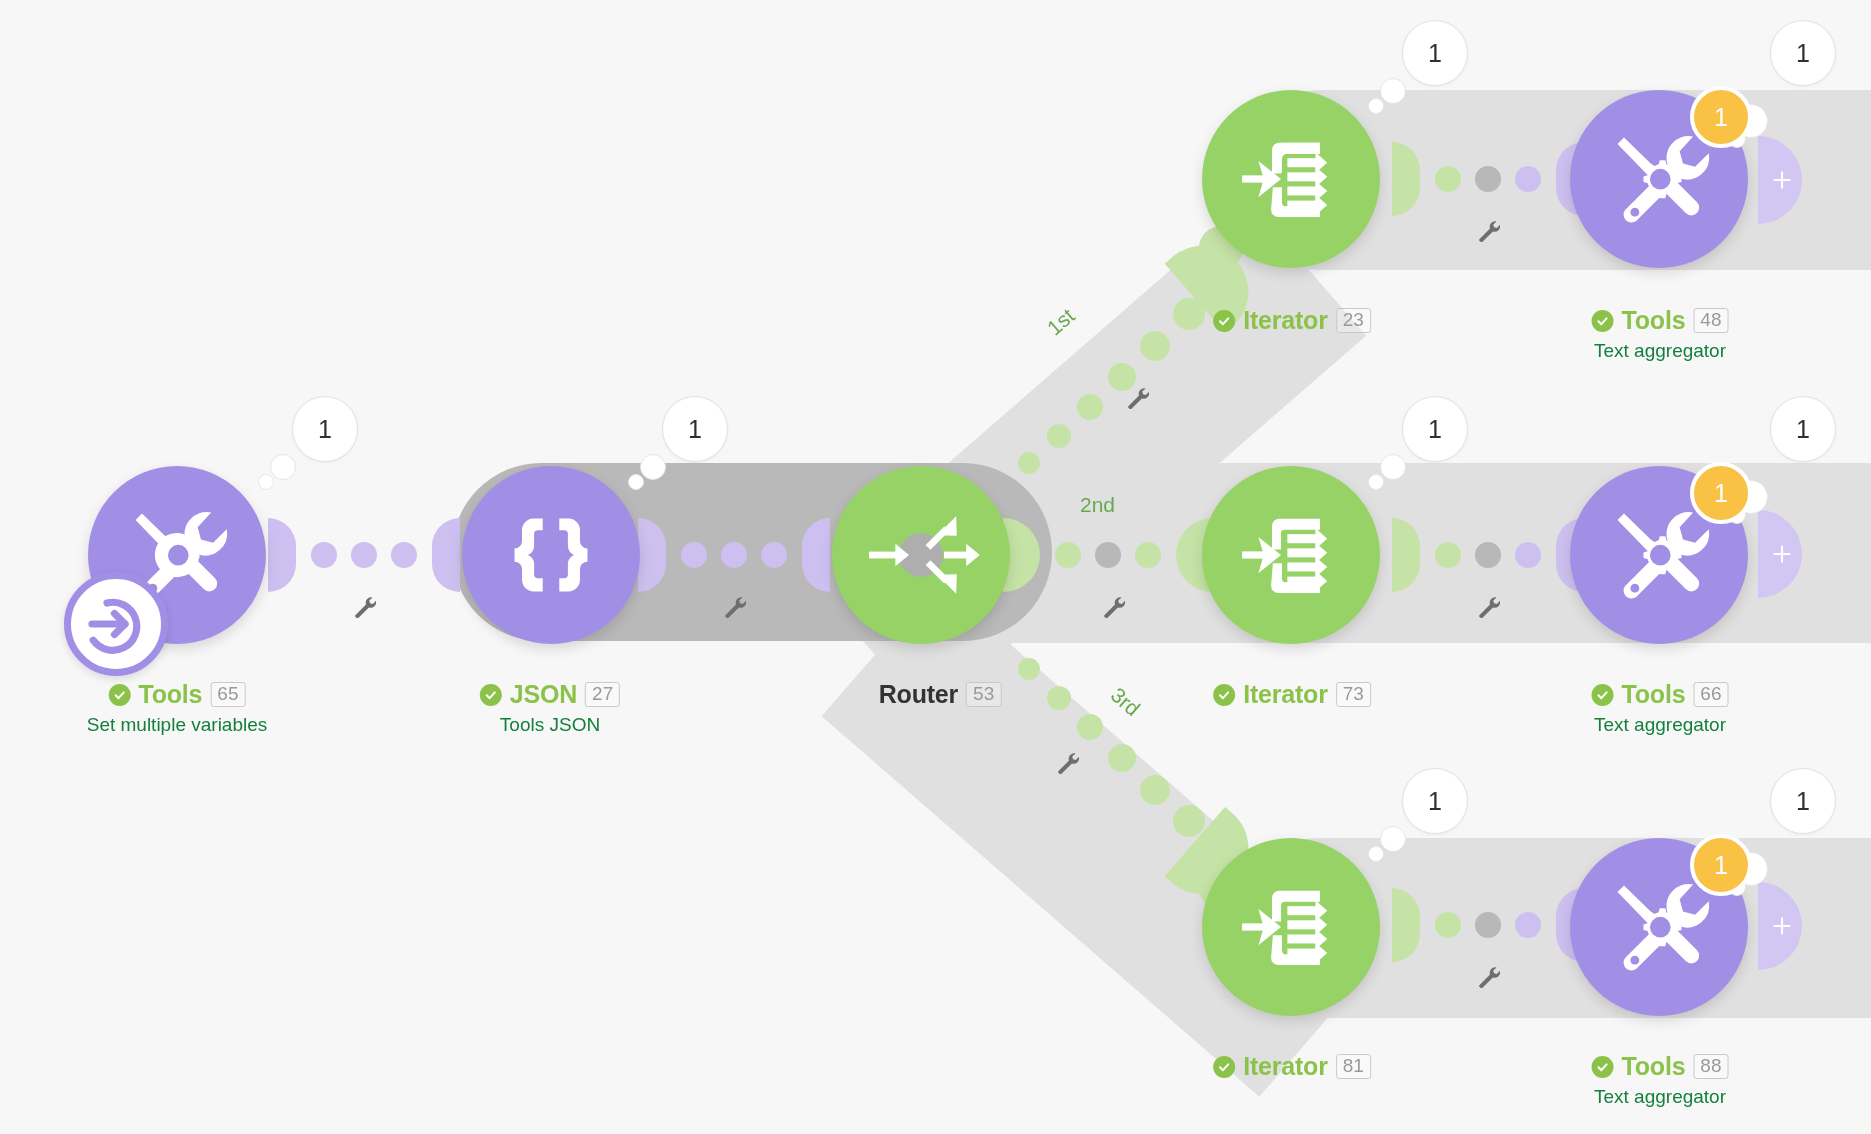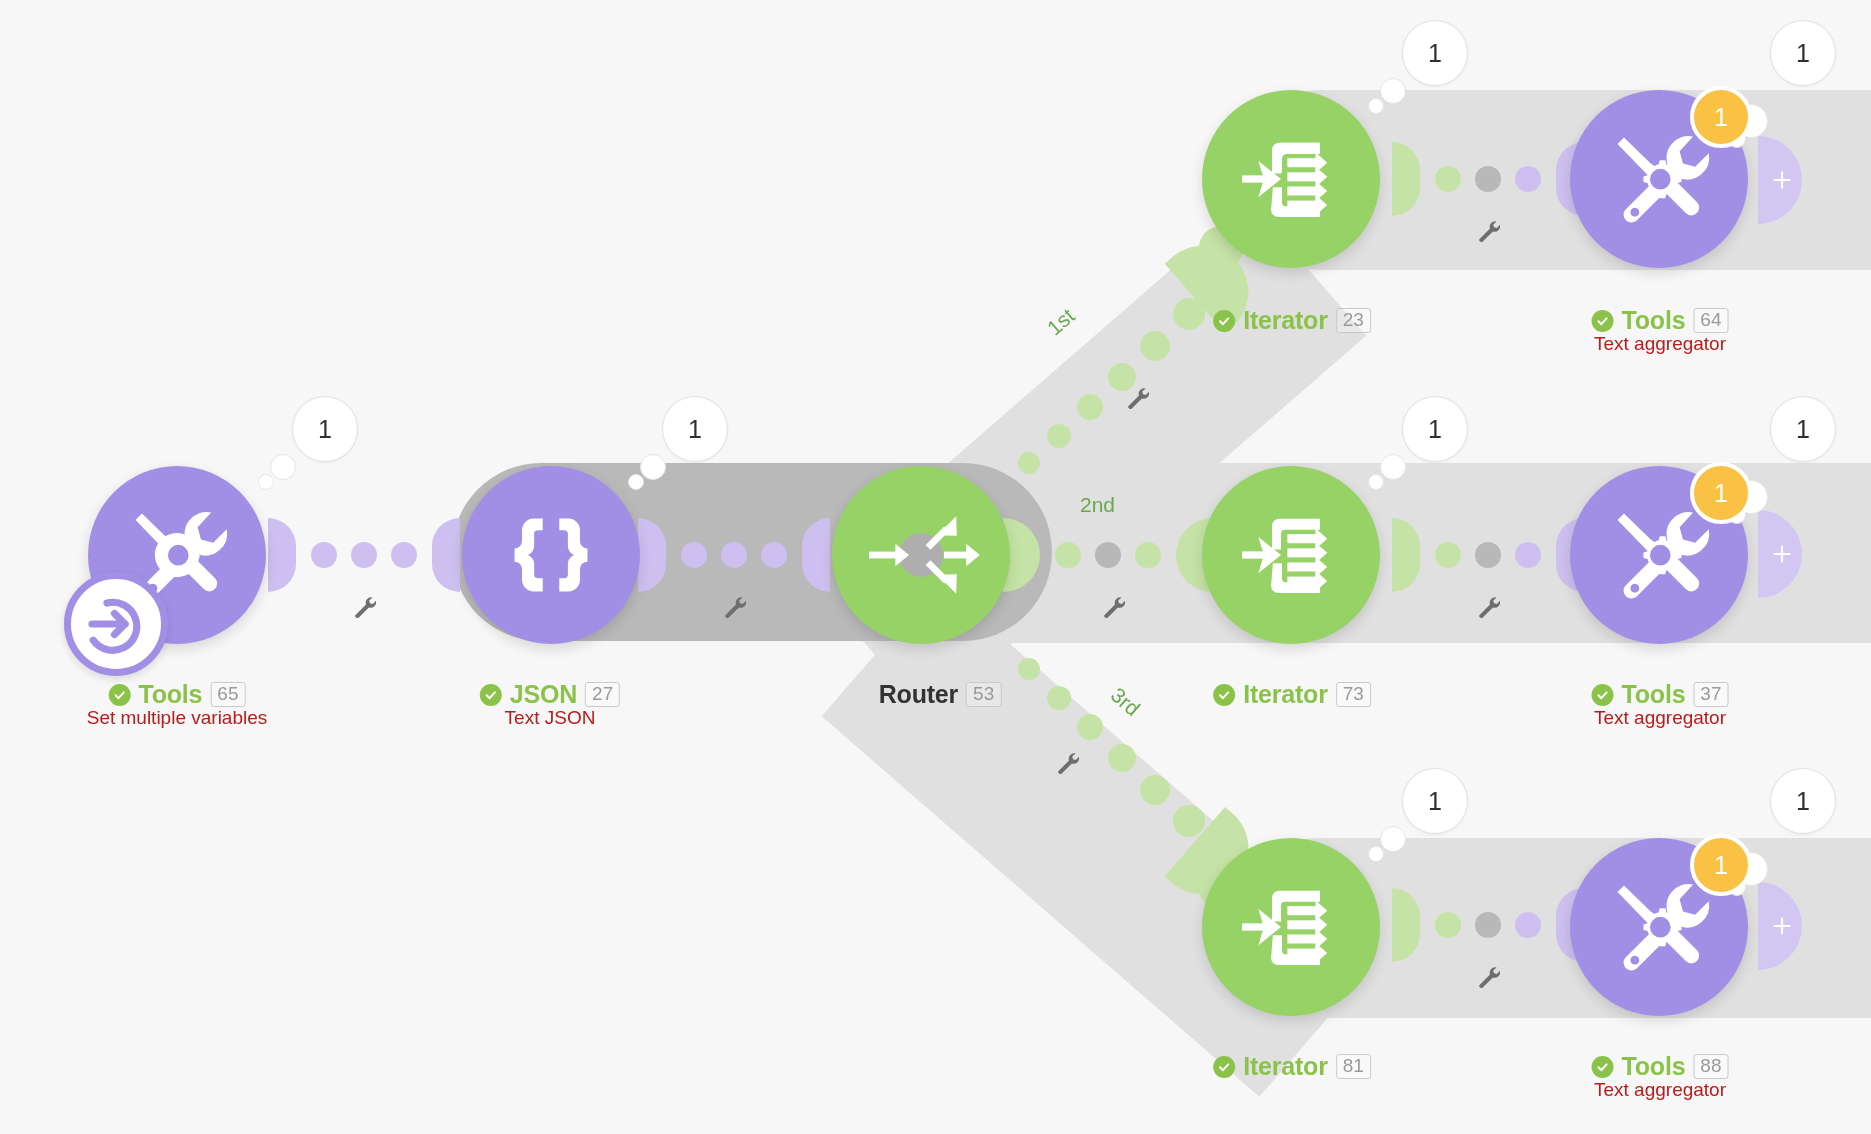--- a/index.html
+++ b/index.html
@@ -117,22 +117,23 @@
   .mlabel .name.dark { color: #333; }
   .mlabel .num {
     font-size: 19px; color: #9a9a9a;
     border: 1px solid #c9c9c9;
     border-radius: 3px;
     padding: 1px 6px 2px;
     background: rgba(255,255,255,0.25);
     line-height: 1.05;
   }
   .mlabel .sub {
+    margin-top: 7px;
     font-size: 19px;
-    color: #b91c1c;
+    color: #15803d;
   }
 
   
   .bubbles { position: absolute; z-index: 7; }
   .bubbles .b1 {
     position: absolute;
     width: 66px; height: 66px; border-radius: 50%;
     background: #fff; border: 1px solid #e2e2e2;
     display: flex; align-items: center; justify-content: center;
     font-size: 25px; color: #2f2f2f;
@@ -437,21 +438,21 @@
   <div class="mlabel" style="left:550px; top:682px;">
     <div class="row1">
       <span class="check">
         <svg viewBox="0 0 24 24" fill="none" stroke="#fff" stroke-width="3.4" stroke-linecap="round" stroke-linejoin="round">
             <path d="M5 12.5 10 17.5 19 7.5"></path>
           </svg>
       </span>
       <span class="name">JSON</span>
       <span class="num">27</span>
     </div>
-    <div class="sub">Text JSON</div>
+    <div class="sub">Tools JSON</div>
   </div>
 
   <div class="module green" style="left:832px; top:466px;">
     <div class="disc">
       <svg width="128" height="128" viewBox="0 0 64 64">
         <circle cx="32" cy="32" r="11" fill="#aeaeae"></circle>
         <g fill="#fff">
           <path d="M6 30.3h14.5v3.4H6z"></path>
           <path d="M19.2 26.4 26 32l-6.8 5.6z"></path>
           <path d="M43.5 30.3H57v3.4H43.5z"></path>
@@ -530,21 +531,21 @@
     <div class="b1" style="left:34px; top:0;">1</div>
   </div>
   <div class="mlabel" style="left:1660px; top:308px;">
     <div class="row1">
       <span class="check">
         <svg viewBox="0 0 24 24" fill="none" stroke="#fff" stroke-width="3.4" stroke-linecap="round" stroke-linejoin="round">
             <path d="M5 12.5 10 17.5 19 7.5"></path>
           </svg>
       </span>
       <span class="name">Tools</span>
-      <span class="num">64</span>
+      <span class="num">48</span>
     </div>
     <div class="sub">Text aggregator</div>
   </div>
 
   <div class="module green" style="left:1202px; top:466px;">
     <div class="disc">
       <svg width="116" height="116" viewBox="0 0 64 64" fill="#fff">
         <path d="M5 30h14v4H5z"></path>
         <path d="M14 22 L26.5 32 L14 42 L17 32 Z"></path>
         <path d="M22 12h26v6H28.5a2 2 0 0 0-2 2v9h-5V16a4 4 0 0 1 4-4z"></path>
@@ -600,21 +601,21 @@
     <div class="b1" style="left:34px; top:0;">1</div>
   </div>
   <div class="mlabel" style="left:1660px; top:682px;">
     <div class="row1">
       <span class="check">
         <svg viewBox="0 0 24 24" fill="none" stroke="#fff" stroke-width="3.4" stroke-linecap="round" stroke-linejoin="round">
             <path d="M5 12.5 10 17.5 19 7.5"></path>
           </svg>
       </span>
       <span class="name">Tools</span>
-      <span class="num">37</span>
+      <span class="num">66</span>
     </div>
     <div class="sub">Text aggregator</div>
   </div>
 
   <div class="module green" style="left:1202px; top:838px;">
     <div class="disc">
       <svg width="116" height="116" viewBox="0 0 64 64" fill="#fff">
         <path d="M5 30h14v4H5z"></path>
         <path d="M14 22 L26.5 32 L14 42 L17 32 Z"></path>
         <path d="M22 12h26v6H28.5a2 2 0 0 0-2 2v9h-5V16a4 4 0 0 1 4-4z"></path>

